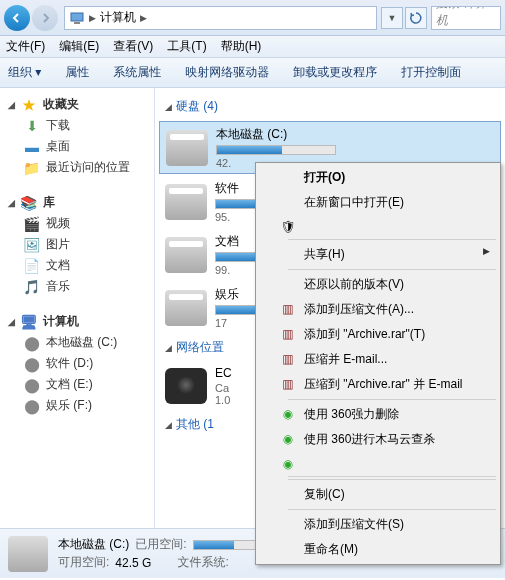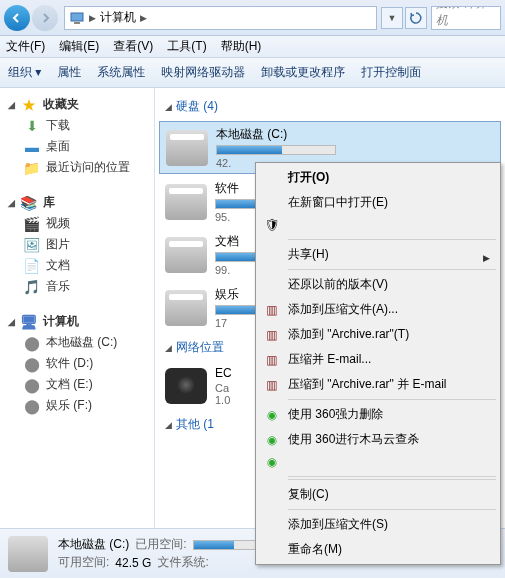--- a/index.html
+++ b/index.html
@@ -7,21 +7,21 @@
 .titlebar{height:36px;background:linear-gradient(#e8eef8,#dce7f5);display:flex;align-items:center;border-bottom:1px solid #b8c8dd;padding:0 4px;}
 .nav-btns{display:flex;gap:2px;margin-right:6px;}
 .nav-btn{width:26px;height:26px;border-radius:13px;background:linear-gradient(#4db0e8,#1a7cc5);display:flex;align-items:center;justify-content:center;color:#fff;}
 .nav-btn.disabled{background:linear-gradient(#d8e2ee,#c2d2e5);color:#a0b0c5;}
 .breadcrumb{flex:1;height:24px;background:#fff;border:1px solid #a8bdd8;display:flex;align-items:center;padding:0 4px;gap:4px;}
 .bc-sep{color:#666;font-size:9px;}
 .nav-right{display:flex;gap:2px;margin-left:4px;}
 .nav-icon-btn{width:22px;height:22px;border:1px solid #a8bdd8;background:#eef4fb;display:flex;align-items:center;justify-content:center;}
 .searchbox{width:70px;height:24px;background:#fff;border:1px solid #a8bdd8;margin-left:4px;display:flex;align-items:flex-end;padding:0 4px;color:#888;font-style:italic;overflow:hidden;}
 .menubar{height:22px;background:linear-gradient(#f2f6fb,#e5edf8);display:flex;align-items:center;padding:0 6px;gap:14px;border-bottom:1px solid #c8d6e8;}
-.toolbar{height:30px;background:linear-gradient(#f4f8fc,#e2ecf7);display:flex;align-items:center;padding:0 8px;gap:16px;color:#1a3d6d;border-bottom:1px solid #c8d6e8;}
+.toolbar{height:30px;background:linear-gradient(#f4f8fc,#e2ecf7);display:flex;align-items:center;padding:0 8px;gap:24px;color:#1a3d6d;border-bottom:1px solid #c8d6e8;}
 .toolbar span{cursor:default;}
 .mainarea{display:flex;height:440px;}
 .sidebar{width:155px;background:#fff;border-right:1px solid #d8e2ee;padding:6px 0;overflow-y:auto;}
 .side-group{margin-bottom:14px;}
 .side-header{display:flex;align-items:center;gap:6px;padding:2px 8px;font-weight:bold;color:#333;}
 .side-item{display:flex;align-items:center;gap:6px;padding:2px 8px 2px 24px;color:#333;}
 .icon{width:16px;height:16px;display:inline-flex;align-items:center;justify-content:center;font-size:14px;}
 .content{flex:1;background:#fff;padding:6px 4px;overflow:hidden;position:relative;}
 .section-header{color:#1a5fb4;padding:4px 6px;display:flex;align-items:center;gap:4px;}
 .drive-item{display:flex;align-items:center;gap:8px;padding:4px 6px;margin:2px 0;}
@@ -29,21 +29,21 @@
 .drive-icon{width:42px;height:36px;background:linear-gradient(#ddd,#aaa);border-radius:4px;position:relative;}
 .drive-icon::before{content:"";position:absolute;top:4px;left:4px;right:4px;height:6px;background:#fff;border-radius:2px;}
 .drive-info{flex:1;overflow:hidden;}
 .drive-name{color:#000;margin-bottom:2px;white-space:nowrap;}
 .drive-bar{width:120px;height:10px;background:#e8e8e8;border:1px solid #bbb;margin-bottom:2px;}
 .drive-bar-fill{height:100%;background:linear-gradient(#6eb4e8,#2980c5);}
 .drive-sub{color:#666;font-size:11px;}
 .camera-icon{width:42px;height:36px;background:#2a2a2a;border-radius:6px;position:relative;}
 .camera-icon::before{content:"";position:absolute;top:8px;left:12px;width:18px;height:18px;border-radius:50%;background:radial-gradient(#666,#111);}
 .context-menu{position:absolute;top:162px;left:255px;width:246px;background:#f0f0f0;border:1px solid #979797;box-shadow:2px 2px 4px rgba(0,0,0,0.3);padding:2px;z-index:10;}
-.ctx-item{display:flex;align-items:flex-end;gap:8px;padding:4px 6px 4px 30px;position:relative;min-height:22px;}
+.ctx-item{display:flex;align-items:flex-start;gap:8px;padding:4px 6px 4px 30px;position:relative;min-height:22px;margin-left:16px;}
 .ctx-icon{position:absolute;left:6px;width:16px;height:16px;display:flex;align-items:center;justify-content:center;}
 .ctx-sep{height:1px;background:#d0d0d0;margin:2px 2px 2px 30px;}
 .ctx-arrow{position:absolute;right:8px;font-size:9px;color:#333;}
 .statusbar{height:50px;background:linear-gradient(#f0f5fb,#e3ecf7);border-top:1px solid #c8d6e8;display:flex;align-items:center;padding:4px 8px;gap:10px;}
 .status-icon{width:40px;height:36px;background:linear-gradient(#ddd,#aaa);border-radius:4px;}
 .status-text{flex:1;}
 .status-line{display:flex;gap:6px;align-items:center;margin:1px 0;}
 .status-label{color:#666;}
 .status-bar{width:70px;height:10px;background:#e8e8e8;border:1px solid #bbb;}
 .status-bar-fill{height:100%;background:linear-gradient(#6eb4e8,#2980c5);width:60%;}
@@ -314,16 +314,16 @@
       <span style="color:#000">本地磁盘 (C:)</span>
       <span class="status-label">已用空间:</span>
       <div class="status-bar">
           <div class="status-bar-fill"></div>
         </div>
       <span class="status-label">总大小:</span>
     </div>
     <div class="status-line">
       <span class="status-label">可用空间:</span>
       <span>42.5 G</span>
-      <span class="status-label" style="">文件系统:</span>
+      <span class="status-label" style="margin-left:20px">文件系统:</span>
     </div>
   </div>
 </div>
 
 </body></html>

